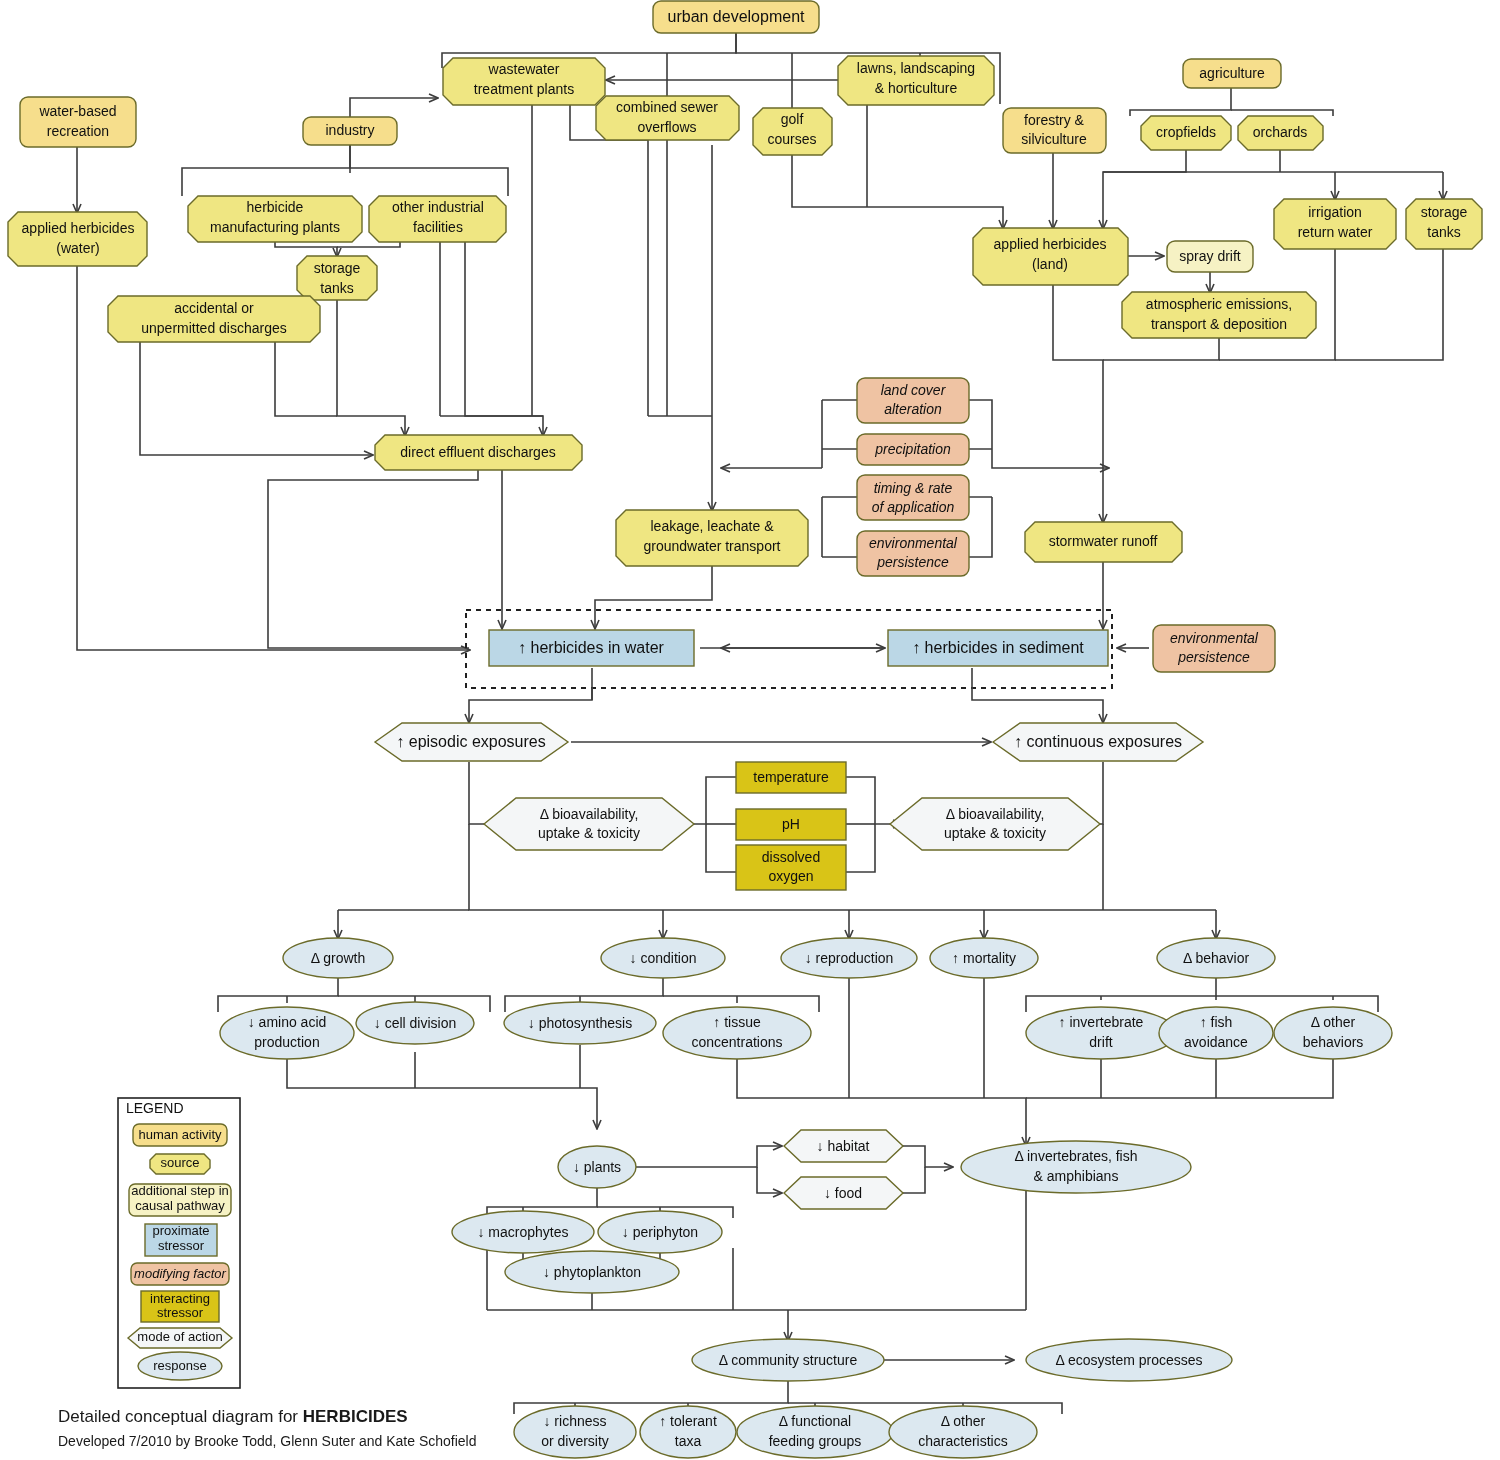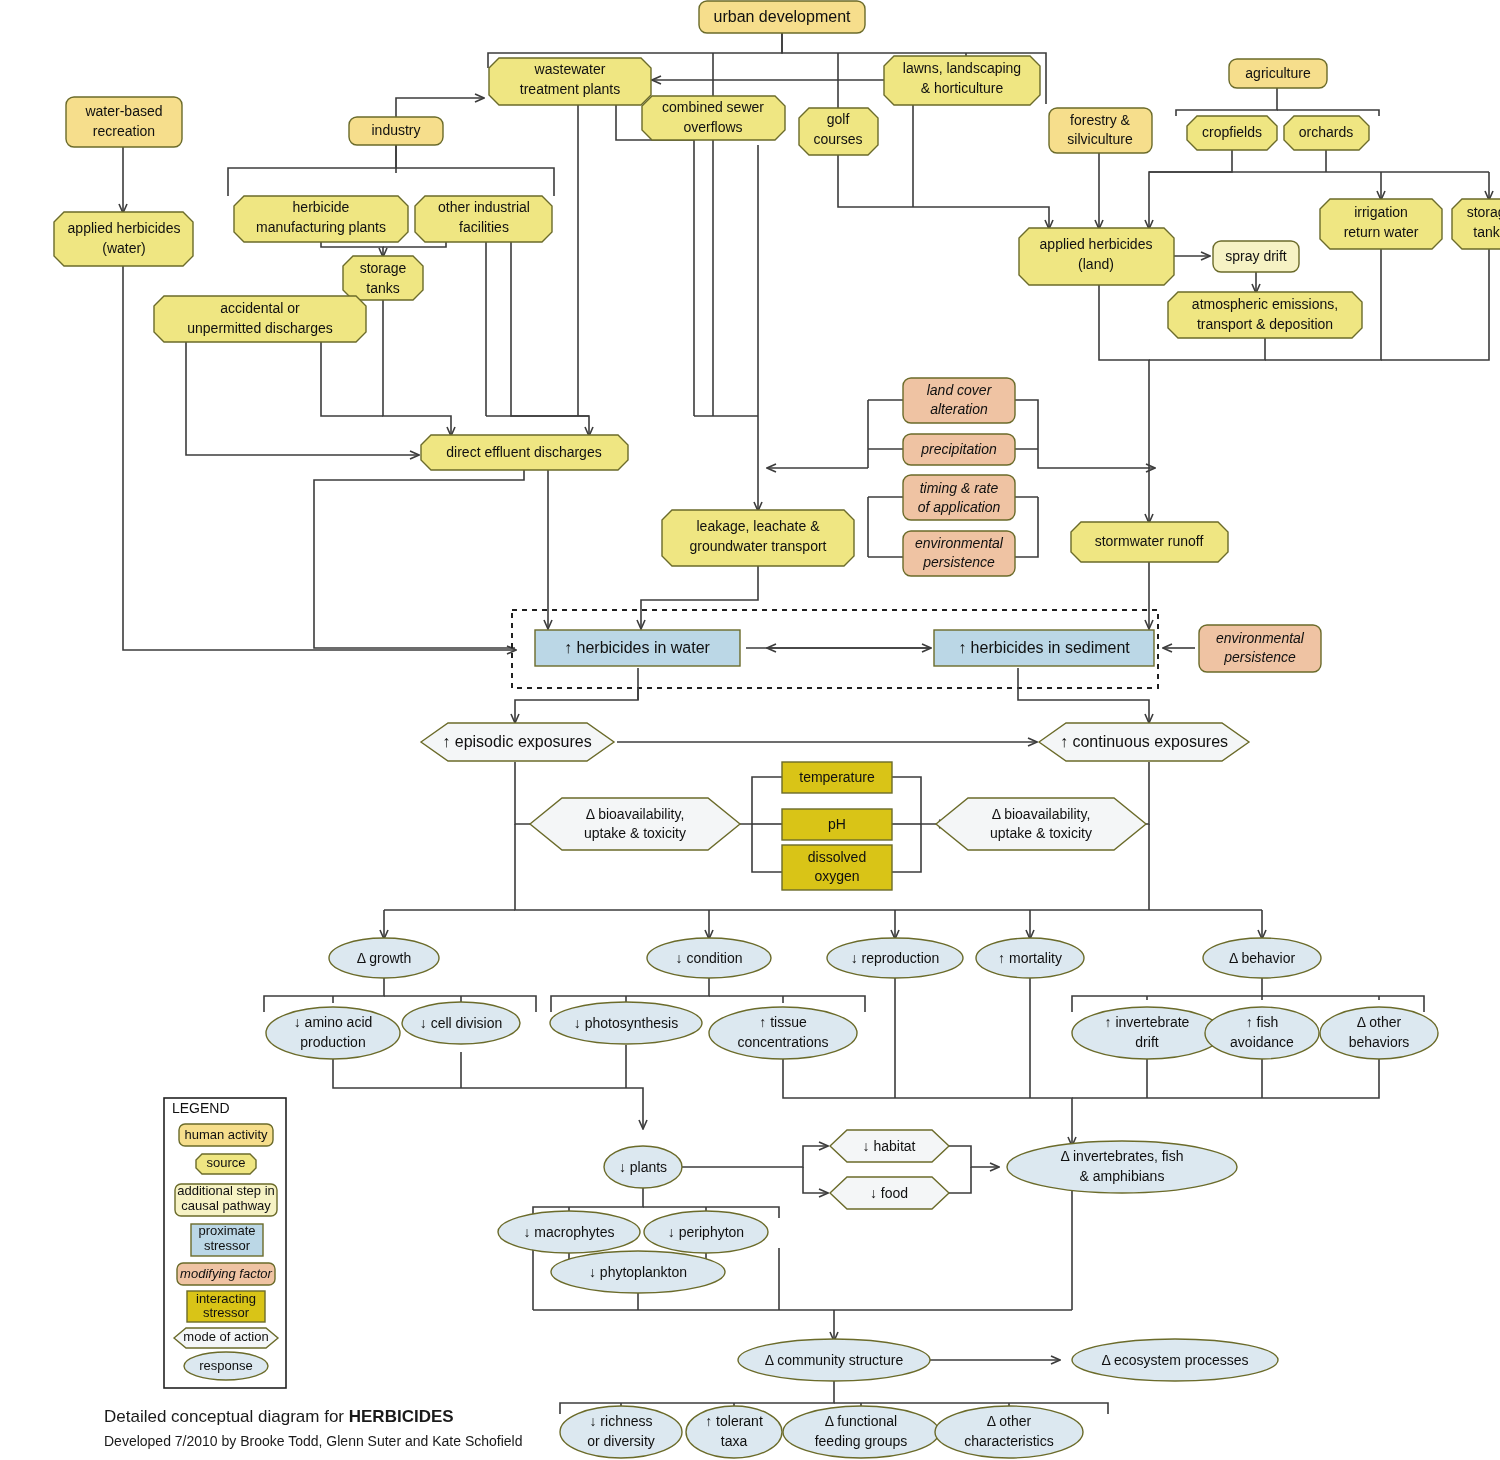--- a/index.html
+++ b/index.html
@@ -1,17 +1,17 @@
 <!DOCTYPE html>
 <html><head>
 <meta charset="utf-8">
 <style>
   html,body{margin:0;padding:0;background:#ffffff;}
   body{width:1500px;height:1460px;font-family:"Liberation Sans",sans-serif;overflow:hidden;}
-  #stage{position:relative;width:1256px;height:1460px;margin-left:46px;}
+  #stage{position:relative;width:1256px;height:1460px;}
   svg#diagram{position:absolute;left:0;top:0;width:1500px;height:1460px;}
   .nodeText{font-family:"Liberation Sans",sans-serif;font-size:16px;fill:#101010;text-anchor:middle;dominant-baseline:middle;}
   .nodeText.small{font-size:14px;}
   .nodeText.ital{font-style:italic;}
   .legendTitle{font-family:"Liberation Sans",sans-serif;font-size:14px;fill:#101010;text-anchor:start;}
   .legText{font-family:"Liberation Sans",sans-serif;font-size:13px;fill:#101010;text-anchor:middle;dominant-baseline:middle;}
   .legText.ital{font-style:italic;}
   .capMain{font-family:"Liberation Sans",sans-serif;font-size:17px;fill:#1a1a1a;}
   .capMain .b{font-weight:bold;}
   .capSub{font-family:"Liberation Sans",sans-serif;font-size:14px;fill:#1a1a1a;}

